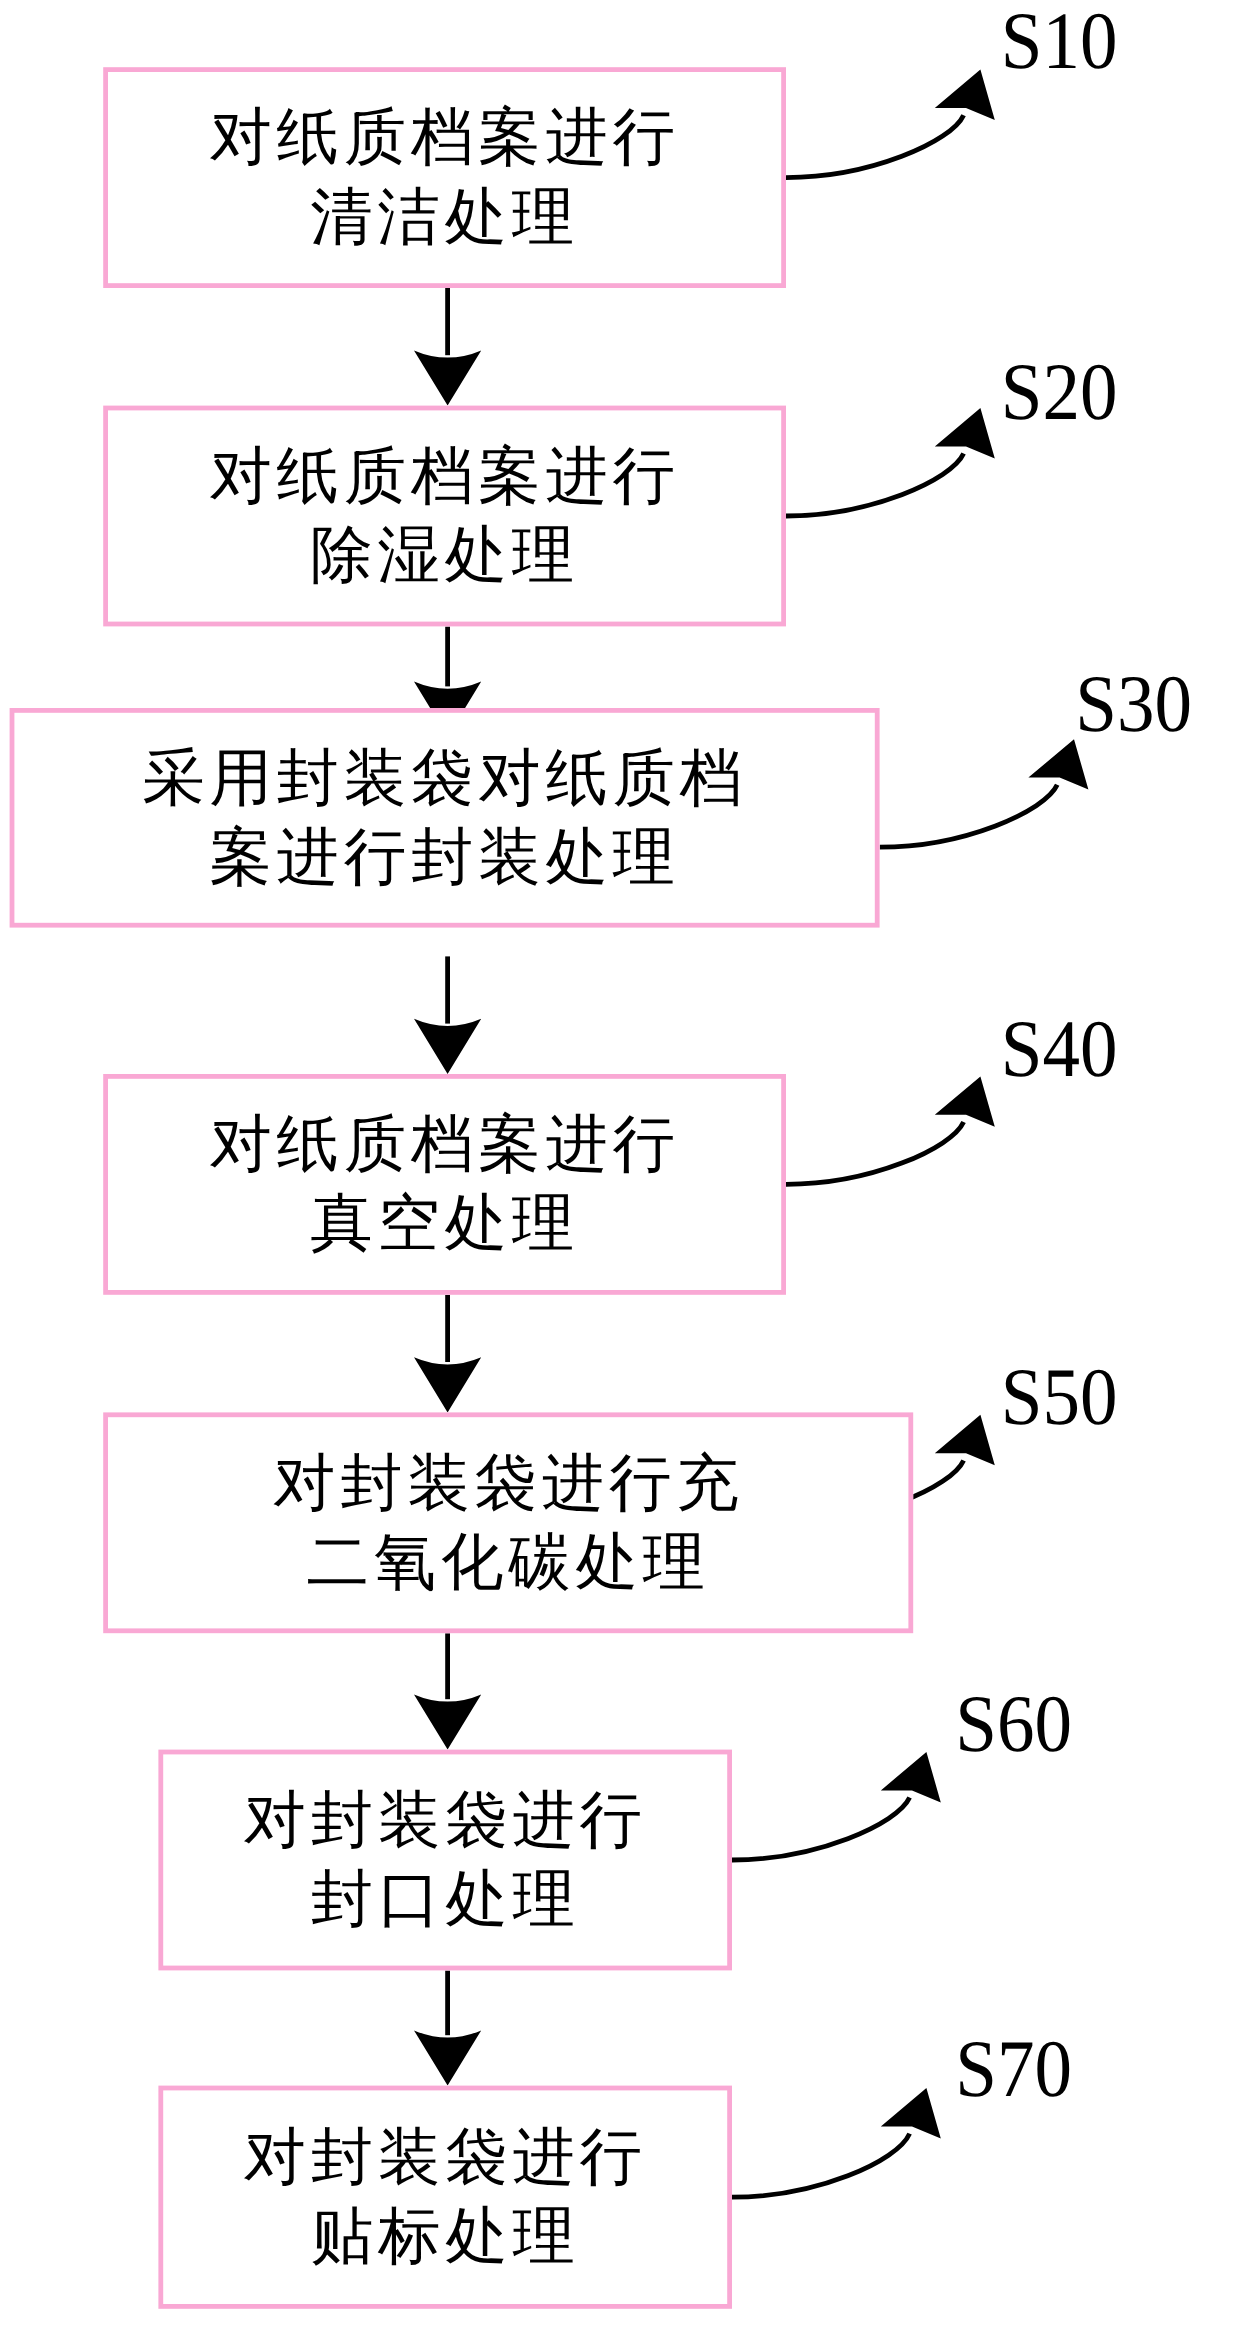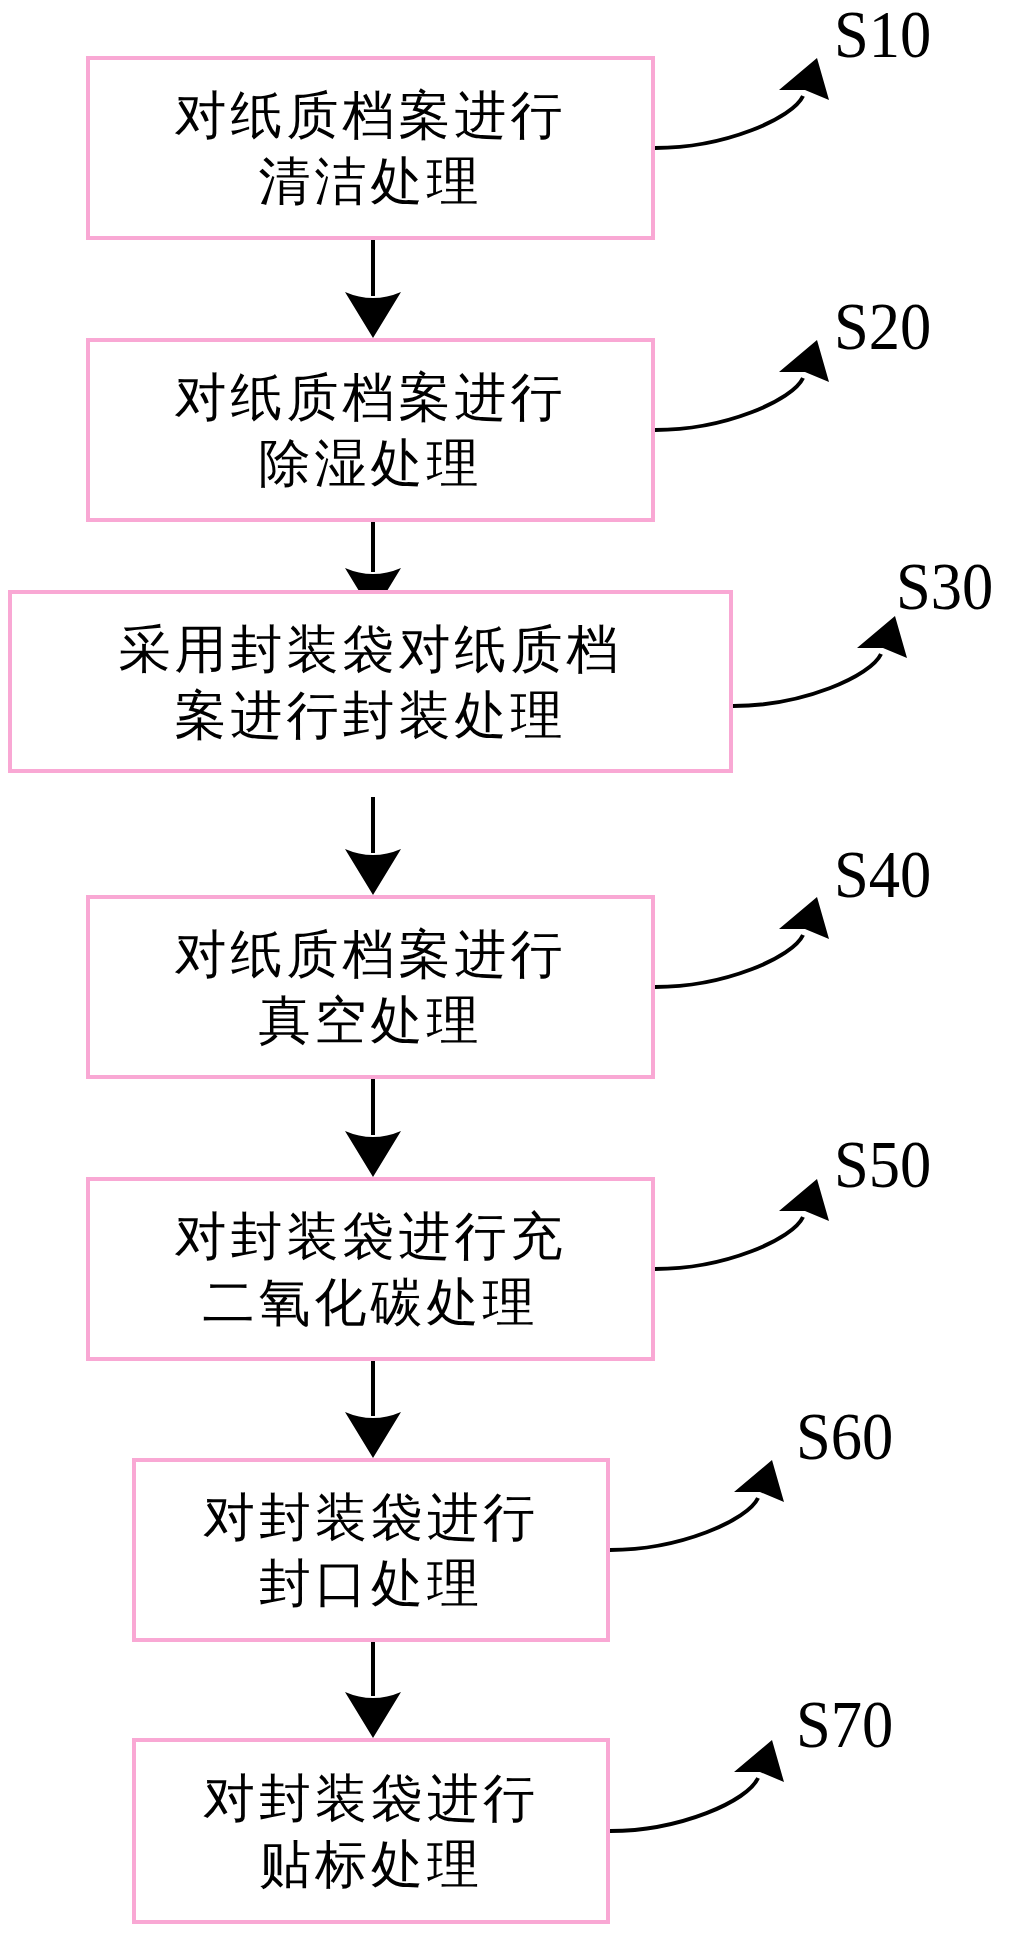--- a/index.html
+++ b/index.html
@@ -84,21 +84,21 @@
 案进行封装处理</div>
   </div>
   <div class="step-label" style="left:896px;top:552px;">S30</div>
 
   <div class="step-box" style="left:86px;top:895px;width:569px;height:184px;">
     <div class="step-text">对纸质档案进行
 真空处理</div>
   </div>
   <div class="step-label" style="left:834px;top:840px;">S40</div>
 
-  <div class="step-box" style="left:86px;top:1177px;width:569px;height:184px;justify-content:center;">
+  <div class="step-box" style="left:86px;top:1177px;width:675px;height:184px;justify-content:center;">
     <div class="step-text">对封装袋进行充
 二氧化碳处理</div>
   </div>
   <div class="step-label" style="left:834px;top:1130px;">S50</div>
 
   <div class="step-box" style="left:132px;top:1458px;width:478px;height:184px;">
     <div class="step-text">对封装袋进行
 封口处理</div>
   </div>
   <div class="step-label" style="left:796px;top:1402px;">S60</div>

